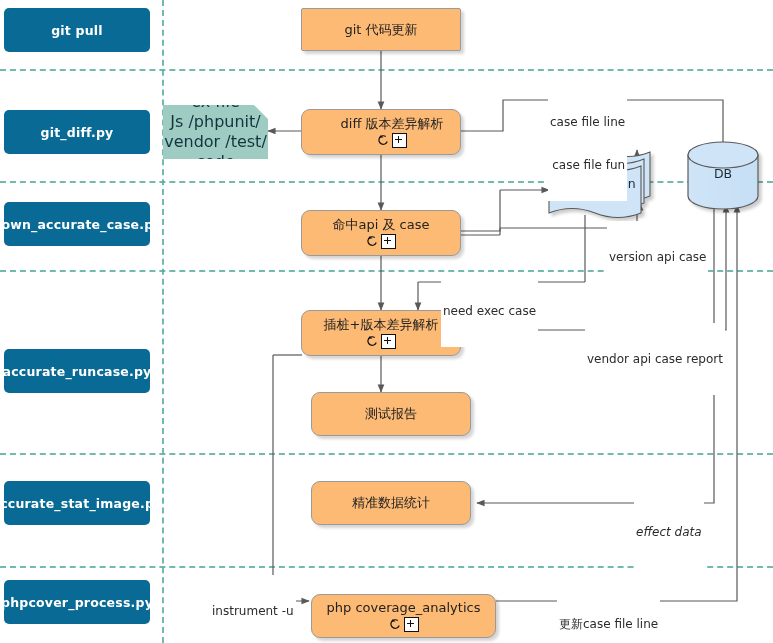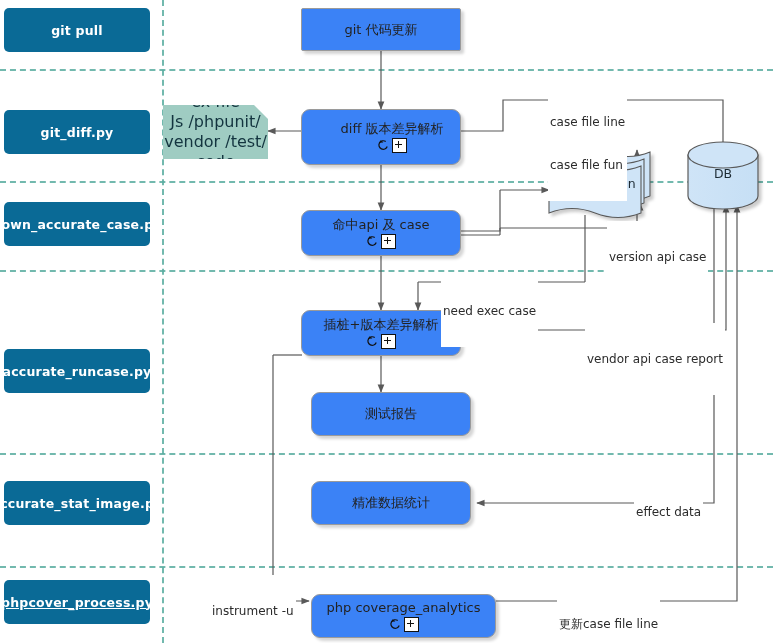--- a/index.html
+++ b/index.html
@@ -55,21 +55,21 @@
     justify-content: center;
     text-align: center;
     box-sizing: border-box;
     padding: 0 6px;
   }
 
   
   .node {
     position: absolute;
     box-sizing: border-box;
-    background: #3b82f6;
+    background: #fdba74;
     border: 1px solid #9a9a9a;
     color: #222;
     font-size: 13px;
     display: flex;
     flex-direction: column;
     align-items: center;
     justify-content: center;
     box-shadow: 3px 3px 3px rgba(0,0,0,.17);
   }
   .node.rounded { border-radius: 9px; }
@@ -121,21 +121,21 @@
   
   .edge-label {
     position: absolute;
     font-size: 12px;
     color: #2b2b2b;
     line-height: 1.2;
     white-space: pre;
     background: #ffffff;
     padding: 0 2px;
   }
-  .edge-label.center { text-align: left; }
+  .edge-label.center { text-align: right; }
 
   
   .shape-text {
     position: absolute;
     font-size: 12.5px;
     color: #1c2a33;
     text-align: center;
     pointer-events: none;
   }
 </style>
@@ -231,37 +231,37 @@
   </div>
   <div class="lane-label" style="left:4px;  top:202px; width:146px; height:44px;">
     <span>down_accurate_case.py</span>
   </div>
   <div class="lane-label" style="left:4px;  top:349px; width:146px; height:44px;">
     <span>accurate_runcase.py</span>
   </div>
   <div class="lane-label" style="left:4px;  top:481px; width:146px; height:44px;">
     <span>accurate_stat_image.py</span>
   </div>
-  <div class="lane-label" style="left:4px;  top:580px; width:146px; height:44px;text-decoration:underline;">
+  <div class="lane-label" style="left:4px;  top:580px; width:146px; height:44px;">
     <span>phpcover_process.py</span>
   </div>
 
   <div class="note" style="left:163px; top:105px; width:105px; height:54px;">
     <div>
       <div>ex file</div>
       <div>Js /phpunit/</div>
       <div>vendor /test/ code</div>
     </div>
   </div>
 
   <div class="node sharp" style="left:301px; top:8px; width:160px; height:43px;">
     <span class="node-label">git 代码更新</span>
   </div>
 
-  <div class="node rounded" style="left:301px; top:109px; width:160px; height:56px;padding-left:22px;">
+  <div class="node rounded" style="left:301px; top:109px; width:160px; height:46px;padding-left:22px;">
     <span class="node-label">diff 版本差异解析</span>
     <span class="marks">
       <span class="mark-loop">
         <svg viewBox="0 0 14 14" width="13" height="13">
           <path d="M 11 8 a 4.6 4.6 0 1 1 -1.6 -5.2" fill="none" stroke="#111" stroke-width="1.3"></path>
           <path d="M 2.2 1.4 L 3.4 5.0 L 6.4 3.4 Z" fill="#111" transform="rotate(150 4.2 3.2)"></path>
         </svg>
       </span>
       <span class="mark-plus"></span>
     </span>
@@ -324,21 +324,21 @@
   </div>
 
   <div class="edge-label" style="left:441px; top:275px;">
     <div>need exec case</div>
   </div>
 
   <div class="edge-label" style="left:585px; top:323px;">
     <div>vendor api case report</div>
   </div>
 
-  <div class="edge-label" style="left:634px; top:476px;">
+  <div class="edge-label" style="left:634px; top:496px;font-style:italic;">
     <div>effect data</div>
   </div>
 
   <div class="edge-label" style="left:210px; top:575px;">
     <div>instrument -u</div>
   </div>
 
   <div class="edge-label center" style="left:557px; top:588px;">
     <div>更新case file line</div>
     

